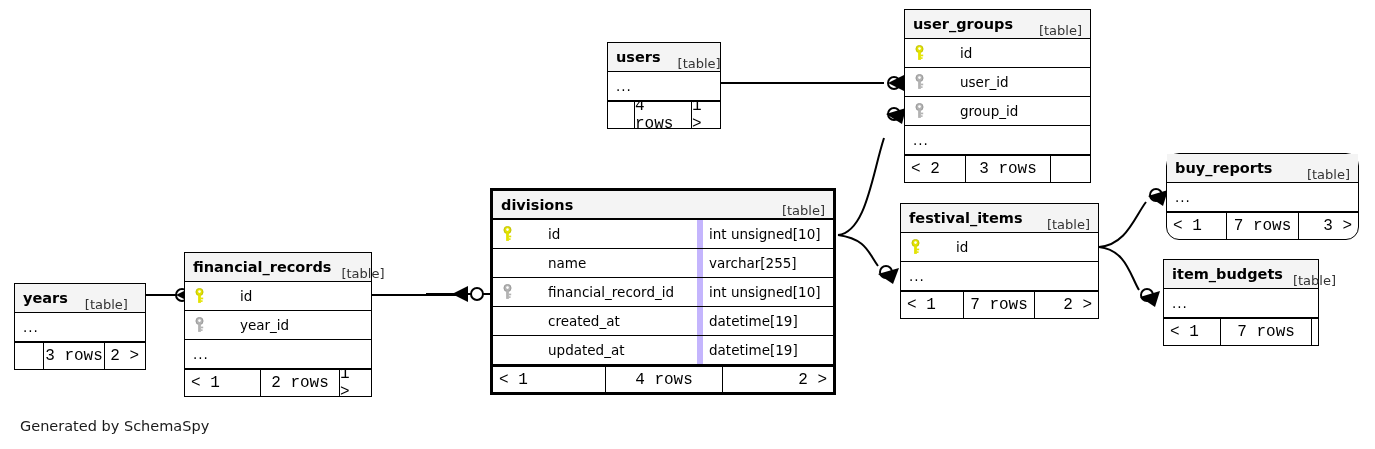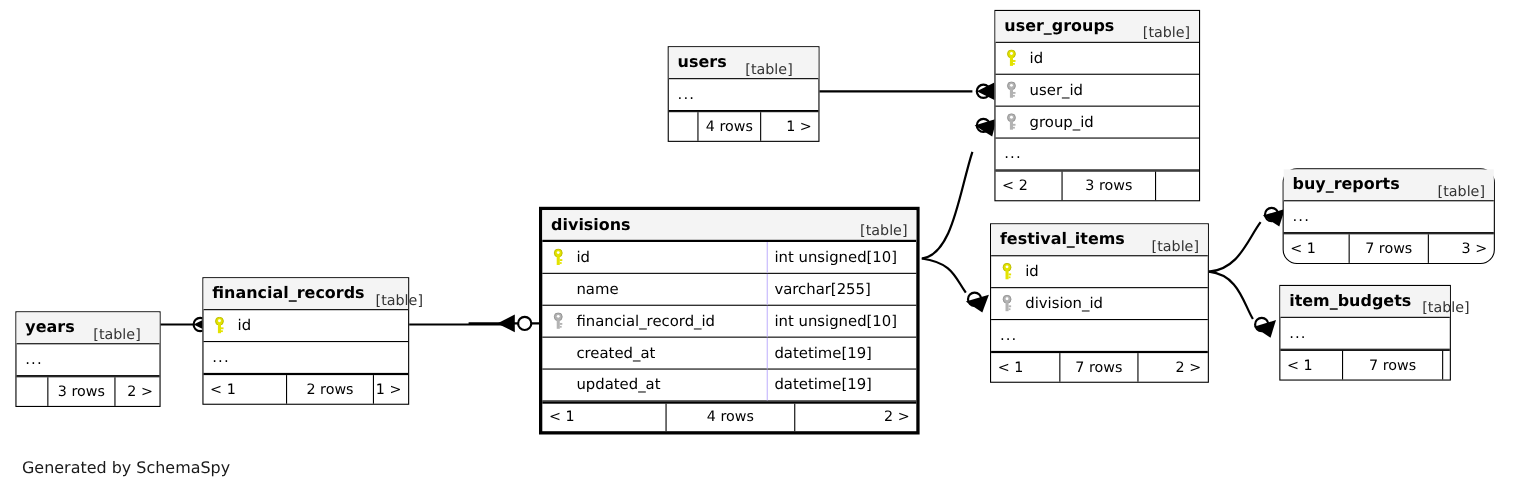--- a/index.html
+++ b/index.html
@@ -64,27 +64,28 @@
     white-space: nowrap;
   }
   .row:last-child { border-bottom: none; }
   .row .col-name {
     display: flex;
     align-items: center;
     flex: 1 1 auto;
     height: 100%;
     padding-left: 8px;
     overflow: hidden;
+    gap: 24px;
   }
   .row .col-type {
     box-sizing: border-box;
     height: 100%;
     display: flex;
     align-items: center;
-    border-left: 1px solid #c4b5fd;
+    border-left: 6px solid #c4b5fd;
     padding-left: 6px;
     font-size: 13.5px;
   }
   .row .label { padding-left: 2px; }
   .row.ellipsis .col-name { padding-left: 6px; letter-spacing: 1px; }
 
   
   .keyicon {
     width: 13px;
     height: 16px;
@@ -94,21 +95,22 @@
   }
   .keyicon svg { display: block; }
 
   
   .footer {
     box-sizing: border-box;
     height: 27px;
     display: flex;
     align-items: stretch;
     border-top: 1px solid #000000;
-    font-size: 13px;
+    font-size: 16px;
+    font-family: Liberation Mono, monospace;
   }
   .tbl.focus .footer { border-top: 2px solid #000000; }
   .footer .fcell {
     box-sizing: border-box;
     display: flex;
     align-items: center;
     height: 100%;
     overflow: hidden;
   }
   .footer .f1 { justify-content: flex-start; padding-left: 6px; }
@@ -236,20 +238,34 @@
               <circle cx="6.5" cy="3.6" r="1.3" fill="#ffffff"></circle>
               <rect x="5.1" y="6.5" width="2.8" height="8.4" fill="#e3e300"></rect>
               <rect x="7.9" y="9.6" width="2.3" height="1.7" fill="#e3e300"></rect>
               <rect x="7.9" y="12.3" width="1.7" height="1.6" fill="#e3e300"></rect>
             </svg>
         </span>
         <span class="label">id</span>
       </div>
     </div>
 
+    <div class="row">
+      <div class="col-name">
+        <span class="keyicon">
+          <svg width="13" height="16" viewBox="0 0 13 16">
+              <circle cx="6.5" cy="4" r="3.6" fill="#b3b3b3" stroke="#8f8f8f" stroke-width="0.8"></circle>
+              <circle cx="6.5" cy="3.6" r="1.3" fill="#ffffff"></circle>
+              <rect x="5.1" y="6.5" width="2.8" height="8.4" fill="#b3b3b3"></rect>
+              <rect x="7.9" y="9.6" width="2.3" height="1.7" fill="#b3b3b3"></rect>
+              <rect x="7.9" y="12.3" width="1.7" height="1.6" fill="#b3b3b3"></rect>
+            </svg>
+        </span>
+        <span class="label">year_id</span>
+      </div>
+    </div>
 
     <div class="row ellipsis">
       <div class="col-name">
           <span class="label">...</span>
         </div>
     </div>
 
     <div class="footer">
       <div class="fcell f1" style="width:75px;">&lt; 1</div>
       <div class="fcell f2" style="width:80px;">2 rows</div>
@@ -319,21 +335,21 @@
       <div class="col-type" style="width:136px;">datetime[19]</div>
     </div>
 
     <div class="footer">
       <div class="fcell f1" style="width:112px;">&lt; 1</div>
       <div class="fcell f2" style="width:118px;">4 rows</div>
       <div class="fcell f3" style="flex:1;">2 &gt;</div>
     </div>
   </div>
 
-  <div class="tbl" style="left:607px; top:42px; width:138px;">
+  <div class="tbl" style="left:607px; top:42px; width:114px;">
     <div class="tbl-header">
       <span class="tbl-name">users</span>
       <span class="tbl-tag tight">[table]</span>
     </div>
     <div class="row ellipsis">
       <div class="col-name">
           <span class="label">...</span>
         </div>
     </div>
     <div class="footer">
@@ -421,34 +437,20 @@
               <circle cx="6.5" cy="3.6" r="1.3" fill="#ffffff"></circle>
               <rect x="5.1" y="6.5" width="2.8" height="8.4" fill="#e3e300"></rect>
               <rect x="7.9" y="9.6" width="2.3" height="1.7" fill="#e3e300"></rect>
               <rect x="7.9" y="12.3" width="1.7" height="1.6" fill="#e3e300"></rect>
             </svg>
         </span>
         <span class="label">id</span>
       </div>
     </div>
 
-    <div class="row">
-      <div class="col-name">
-        <span class="keyicon">
-          <svg width="13" height="16" viewBox="0 0 13 16">
-              <circle cx="6.5" cy="4" r="3.6" fill="#b3b3b3" stroke="#8f8f8f" stroke-width="0.8"></circle>
-              <circle cx="6.5" cy="3.6" r="1.3" fill="#ffffff"></circle>
-              <rect x="5.1" y="6.5" width="2.8" height="8.4" fill="#b3b3b3"></rect>
-              <rect x="7.9" y="9.6" width="2.3" height="1.7" fill="#b3b3b3"></rect>
-              <rect x="7.9" y="12.3" width="1.7" height="1.6" fill="#b3b3b3"></rect>
-            </svg>
-        </span>
-        <span class="label">division_id</span>
-      </div>
-    </div>
 
     <div class="row ellipsis">
       <div class="col-name">
           <span class="label">...</span>
         </div>
     </div>
 
     <div class="footer">
       <div class="fcell f1" style="width:62px;">&lt; 1</div>
       <div class="fcell f2" style="width:72px;">7 rows</div>

